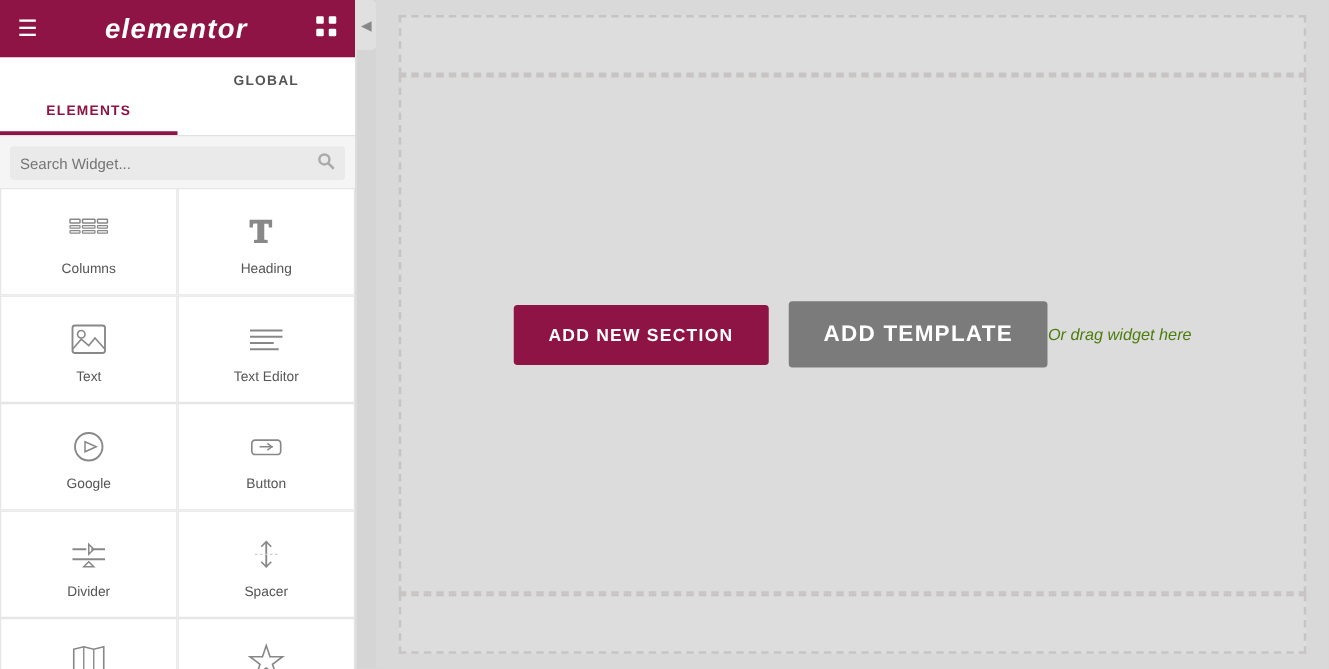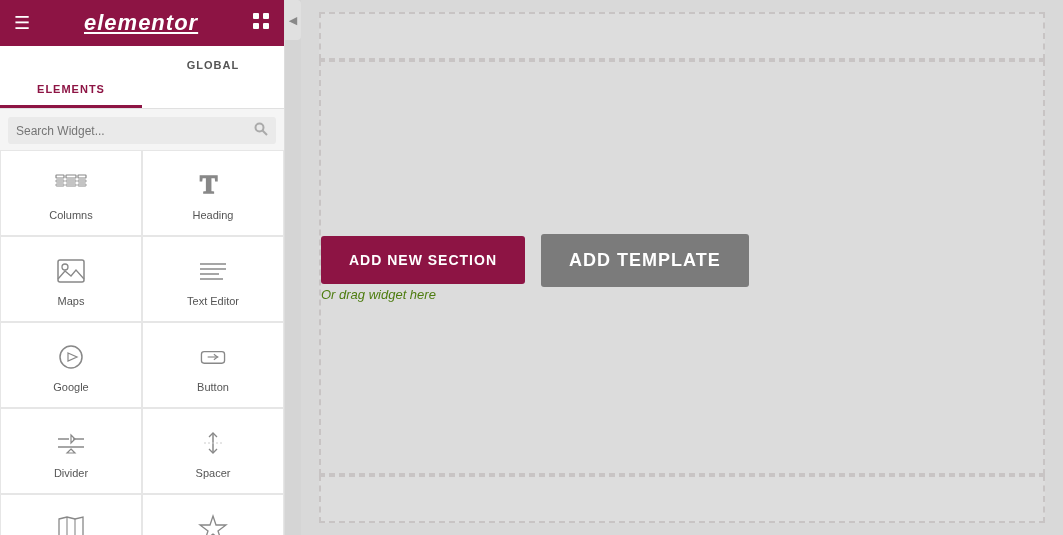--- a/index.html
+++ b/index.html
@@ -29,21 +29,20 @@
       color: white;
       font-size: 18px;
       cursor: pointer;
     }
     .elementor-logo {
       color: white;
       font-size: 22px;
       font-weight: 700;
       font-style: italic;
       letter-spacing: 1px;
-      text-decoration: underline;
     }
     .grid-icon {
       color: white;
       font-size: 16px;
       cursor: pointer;
     }
 
     
     .sidebar-tabs {
       display: flex;
@@ -249,21 +248,21 @@
       </svg>
       <span class="widget-label">Heading</span>
     </div>
 
     <div class="widget-item">
       <svg class="widget-svg" viewBox="0 0 32 28" xmlns="http://www.w3.org/2000/svg">
         <rect x="3" y="3" width="26" height="22" rx="2" stroke="#888" stroke-width="1.5" fill="none"></rect>
         <circle cx="10" cy="10" r="3" stroke="#888" stroke-width="1.3" fill="none"></circle>
         <polyline points="3,22 10,14 16,19 21,13 29,22" stroke="#888" stroke-width="1.3" fill="none"></polyline>
       </svg>
-      <span class="widget-label">Maps</span>
+      <span class="widget-label">Text</span>
     </div>
 
     <div class="widget-item">
       <svg class="widget-svg" viewBox="0 0 32 28" xmlns="http://www.w3.org/2000/svg">
         <line x1="3" y1="7" x2="29" y2="7" stroke="#888" stroke-width="1.5"></line>
         <line x1="3" y1="12" x2="29" y2="12" stroke="#888" stroke-width="1.5"></line>
         <line x1="3" y1="17" x2="22" y2="17" stroke="#888" stroke-width="1.5"></line>
         <line x1="3" y1="22" x2="26" y2="22" stroke="#888" stroke-width="1.5"></line>
       </svg>
       <span class="widget-label">Text Editor</span>
@@ -327,21 +326,21 @@
 </div>
 
 <div class="collapse-handle" style="position:relative; left:0; top:0; transform:none; display:flex;">
   <span class="collapse-handle-arrow">◀</span>
 </div>
 
 <div class="main-canvas">
 
   <div style="border:2px dashed #c8c4c4; margin:12px 18px 0; height:48px; background:rgba(255,255,255,0.12);"></div>
 
-  <div style="flex:1; border:2px dashed #c8c4c4; margin:0 18px; display:flex; flex-direction:column; align-items:flex-start; justify-content:center; background:rgba(255,255,255,0.1);">
+  <div style="flex:1; border:2px dashed #c8c4c4; margin:0 18px; display:flex; flex-direction:row; align-items:center; justify-content:center; background:rgba(255,255,255,0.1);">
     <div class="buttons-row">
       <button class="btn-add-section">ADD NEW SECTION</button>
       <button class="btn-add-template">ADD TEMPLATE</button>
     </div>
     <span class="drag-hint">Or drag widget here</span>
   </div>
 
   <div style="border:2px dashed #c8c4c4; margin:0 18px 12px; height:48px; background:rgba(255,255,255,0.12);"></div>
 </div>
 

